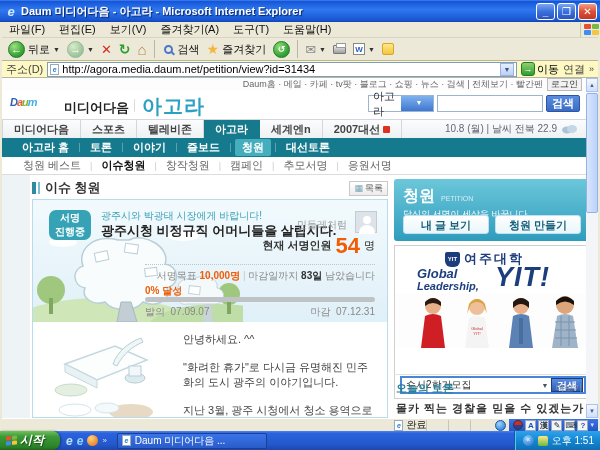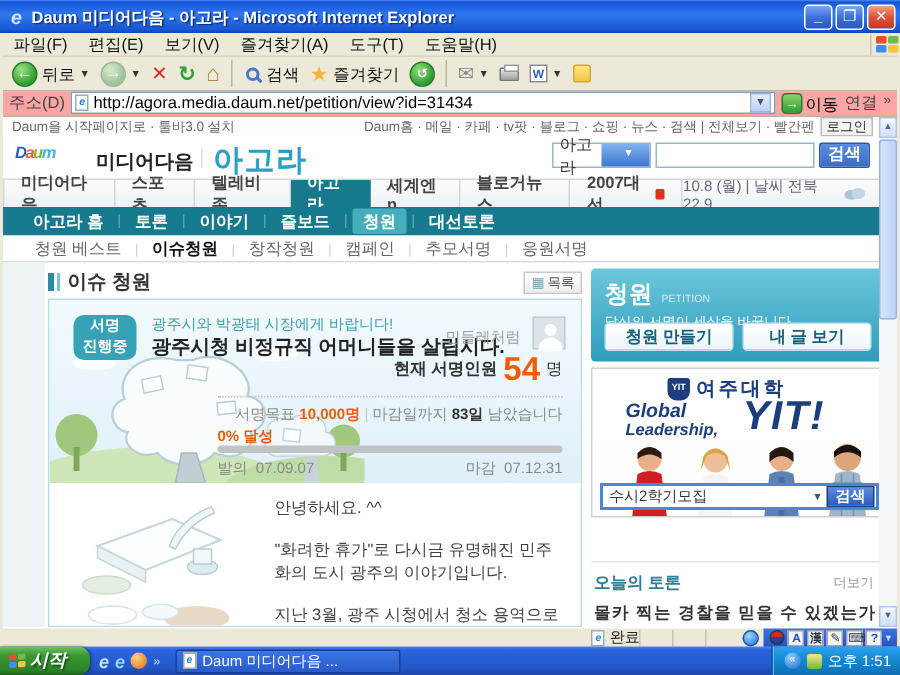--- a/index.html
+++ b/index.html
@@ -45,22 +45,22 @@
   .lens { width:9px; height:9px; border:2px solid #4a78c8; border-radius:50%; position:relative; margin:2px; }
   .lens::after { content:""; position:absolute; width:5px; height:2px; background:#4a78c8; transform:rotate(45deg); right:-4px; bottom:-2px; }
   .tsep { width:1px; height:18px; background:#b9b5a2; margin:0 2px; }
   .ddarr { font-size:7px; color:#333; }
   .printer { width:13px; height:9px; background:linear-gradient(#e8e8e8,#9f9f9f); border:1px solid #777; border-radius:1px; position:relative; }
   .printer::before { content:""; position:absolute; top:-3px; left:2px; width:8px; height:3px; background:#fff; border:1px solid #999; }
   .wdoc { width:12px; height:12px; border:1px solid #888; background:#fff; color:#2b5fbe; font-size:8px; font-weight:bold; text-align:center; line-height:11px; }
   .note { width:12px; height:12px; background:linear-gradient(#ffe788,#f4c63f); border:1px solid #d8a825; border-radius:2px; }
 
   
-  .addressbar { position:absolute; left:2px; top:61px; width:596px; height:17px; background:#fca5a5;
-    display:flex; gap:4px; padding:0 4px; border-bottom:1px solid #b9b5a2; }
+  .addressbar { position:absolute; left:2px; top:61px; width:596px; height:17px; background:#fef9c3;
+    display:flex; align-items:center; gap:4px; padding:0 4px; border-bottom:1px solid #b9b5a2; }
   .addr-label { color:#444; font-size:11px; }
   .addr-input { flex:1; height:15px; background:#fff; border:1px solid #7f9db9; display:flex; align-items:center; padding:0 2px; gap:3px; }
   .pgicon { width:9px; height:11px; background:#fff; border:1px solid #9ab; color:#2b7fd4; font-size:7px; font-weight:bold; font-style:italic; line-height:9px; text-align:center; }
   .addr-url { font-size:11px; color:#000; white-space:nowrap; overflow:hidden; flex:1; }
   .combo-arrow { width:14px; height:13px; background:linear-gradient(#e6eefb,#bcd0f4); border:1px solid #9ab4dd; font-size:7px; color:#35578d; text-align:center; line-height:12px; }
   .gobtn { display:flex; align-items:center; gap:2px; }
   .gocirc { width:14px; height:14px; border-radius:3px; background:linear-gradient(#8fd06f,#2f9e33); border:1px solid #237a26; color:#fff; font-size:9px; font-weight:bold; text-align:center; line-height:13px; }
   .chev { color:#444; font-size:9px; }
 
   
@@ -137,21 +137,21 @@
   
   .sb-box { position:absolute; left:392px; top:101px; width:196px; height:62px; border-radius:3px;
     background:linear-gradient(#6cc7da,#2f9cbd); color:#fff; padding:7px 9px; }
   .sb-title { font-size:16px; font-weight:bold; display:inline; }
   .sb-eng { font-size:7px; color:rgba(255,255,255,.75); margin-left:3px; }
   .sb-desc { font-size:9px; margin-top:1px; }
   .sb-btns { position:absolute; left:9px; right:9px; bottom:7px; display:flex; gap:6px; }
   .sb-btn { flex:1; height:19px; background:linear-gradient(#fff,#e9f6fa); border:1px solid #bfe2ee; border-radius:3px;
     color:#17607c; font-size:11px; font-weight:bold; text-align:center; line-height:18px; }
 
-  .ad { position:absolute; left:392px; top:167px; width:196px; height:100px; border:1px solid #d0d0d0; background:#fff; overflow:hidden; }
+  .ad { position:absolute; left:392px; top:167px; width:196px; height:154px; border:1px solid #d0d0d0; background:#fff; overflow:hidden; }
   .ad-head { position:absolute; left:50px; top:4px; display:flex; align-items:center; gap:4px; }
   .yitshield { width:15px; height:15px; background:#1c3e7c; border-radius:2px 2px 6px 6px; color:#fff; font-size:6px; font-weight:bold; text-align:center; line-height:15px; }
   .ad-school { font-size:13px; font-weight:bold; color:#1c3e7c; letter-spacing:2px; }
   .ad-gl { position:absolute; left:22px; top:22px; color:#1c3e7c; font-size:13px; font-weight:bold; font-style:italic; line-height:12px; }
   .ad-gl .l2 { font-size:11px; }
   .ad-yit { position:absolute; left:100px; top:16px; color:#1c3e7c; font-size:27px; font-weight:900; font-style:italic; letter-spacing:1px; }
   .ad-people { position:absolute; left:0px; top:48px; width:196px; height:54px; }
   .ad-search { position:absolute; left:5px; bottom:4px; width:186px; height:18px; border:2px solid #4a86d8; background:#fff; display:flex; align-items:center; }
   .ad-sel { flex:1; font-size:10px; color:#333; padding-left:4px; white-space:nowrap; overflow:hidden; }
   .ad-selarr { width:12px; font-size:7px; color:#456; text-align:center; }
@@ -291,21 +291,20 @@
       <span class="gocirc">→</span>
       <span>이동</span>
     </span>
     <span style="color:#444;">연결</span>
     <span class="chev">»</span>
   </div>
 
   <div class="viewport">
 
     <div class="utility">
-      <span>Daum을 시작페이지로 · 툴바3.0 설치</span>
       <span class="sp"></span>
       <span>Daum홈 · 메일 · 카페 · tv팟 · 블로그 · 쇼핑 · 뉴스 · 검색 | 전체보기 · 빨간펜</span>
       <span class="loginbox">로그인</span>
     </div>
 
     <div class="siteheader">
       <span class="dlogo"><span style="color:#2b5fbe">D</span><span style="color:#ee5a36">a</span><span style="color:#7cb82f">u</span><span style="color:#45b1e8">m</span></span>
       <span class="svc">미디어다음</span>
       <span class="hdr-div"></span>
       <span class="pagettl">아고라</span>
@@ -318,21 +317,20 @@
         <span class="hbtn">검색</span>
       </span>
     </div>
 
     <div class="tabs">
       <span class="tab">미디어다음</span>
       <span class="tab">스포츠</span>
       <span class="tab">텔레비존</span>
       <span class="tab active">아고라</span>
       <span class="tab">세계엔n</span>
-      <span class="tab">블로거뉴스</span>
       <span class="tab">
           <span>2007대선</span>
           <span class="redbadge"></span>
         </span>
       <span class="weather">
         <span>10.8 (월) | 날씨 전북 22.9</span>
         <svg width="17" height="10" viewBox="0 0 17 10">
             <ellipse cx="6" cy="6" rx="5" ry="3.5" fill="#a9c4d8"></ellipse>
             <ellipse cx="11" cy="5" rx="5" ry="4" fill="#c3d7e6"></ellipse>
           </svg>
@@ -445,22 +443,22 @@
           <p>지난 3월, 광주 시청에서 청소 용역으로 일하시다가 광주시의 일방적인 해고로 일터에서 쫓겨난 비정규직 어머니들의 이야기를 네티즌 여러분에 전</p>
         </div>
       </div>
     </div>
 
     <div class="sb-box">
       <span class="sb-title">청원</span>
       <span class="sb-eng">PETITION</span>
       <div class="sb-desc">당신의 서명이 세상을 바꿉니다</div>
       <div class="sb-btns">
+        <span class="sb-btn">내 글 보기</span>
         <span class="sb-btn">청원 만들기</span>
-        <span class="sb-btn">내 글 보기</span>
       </div>
     </div>
 
     <div class="ad">
       <span class="ad-head">
         <span class="yitshield">YIT</span>
         <span class="ad-school">여주대학</span>
       </span>
       <span class="ad-gl"><span>Global</span><br><span class="l2">Leadership,</span></span>
       <span class="ad-yit">YIT!</span>

